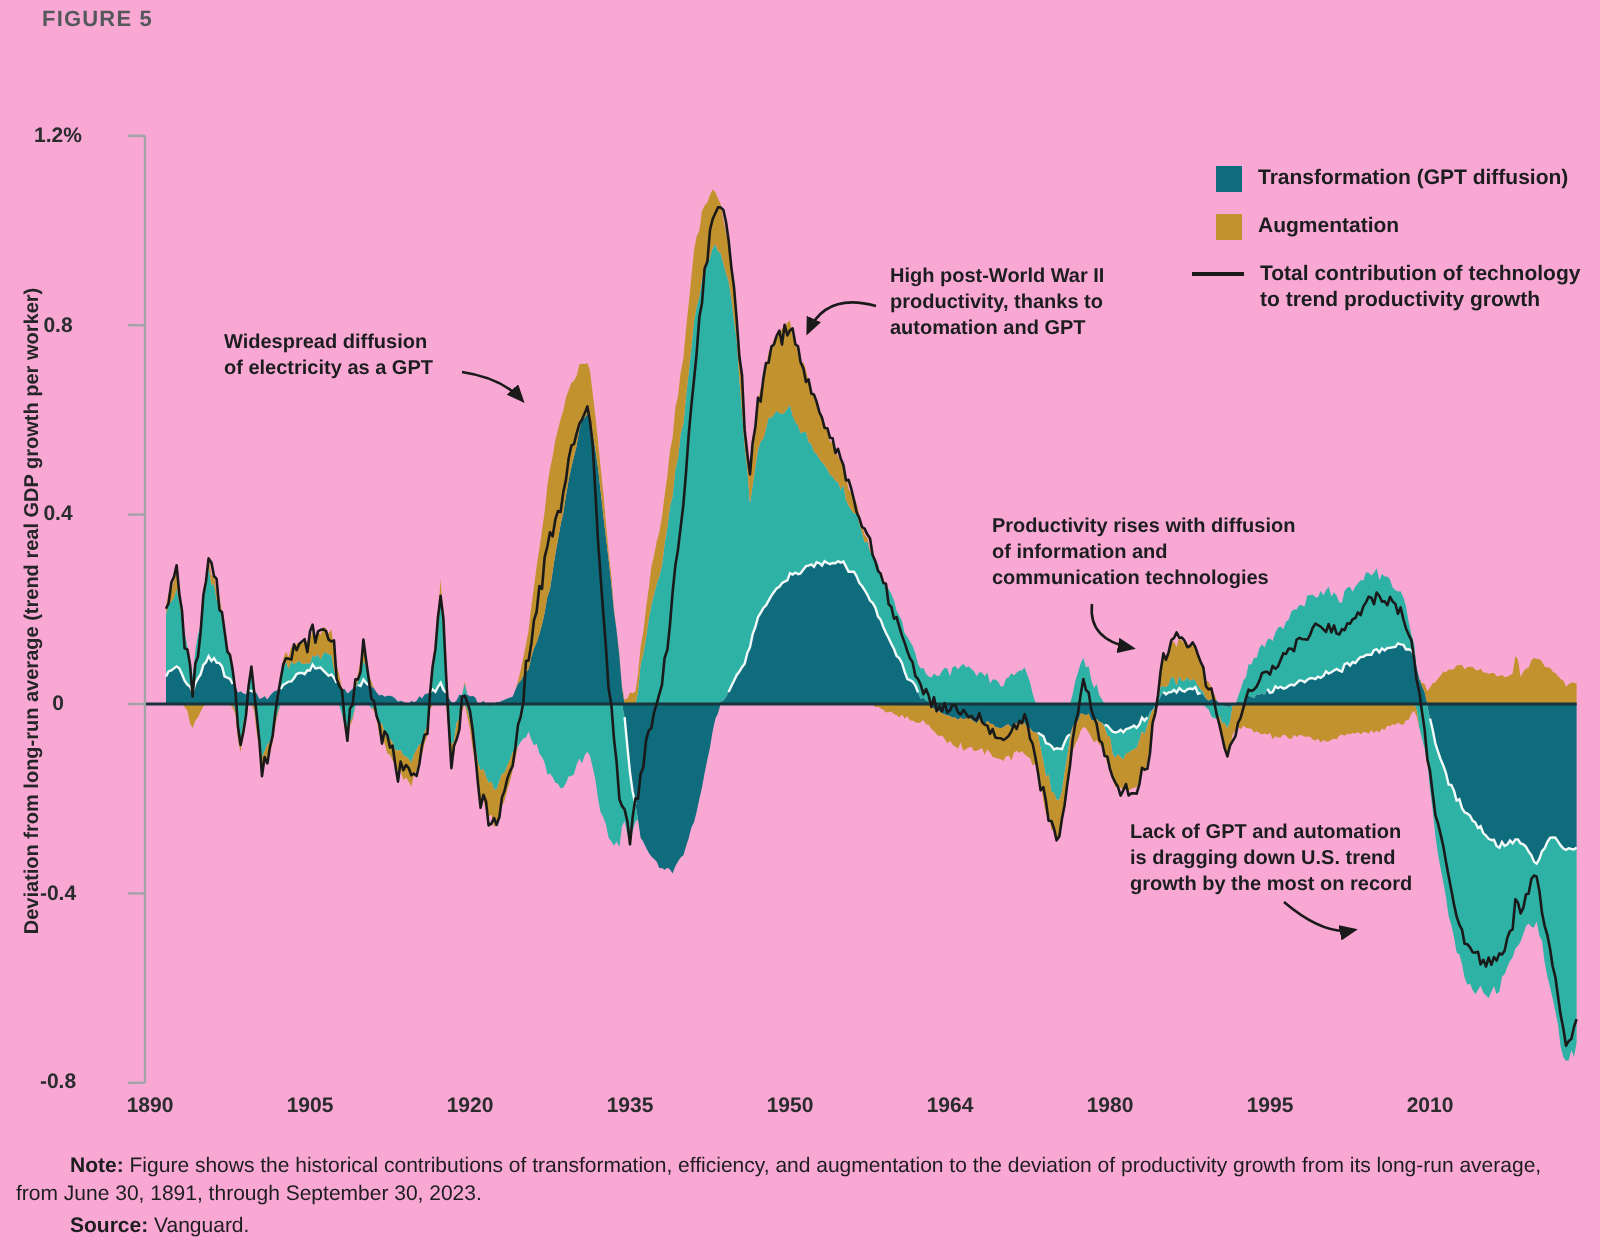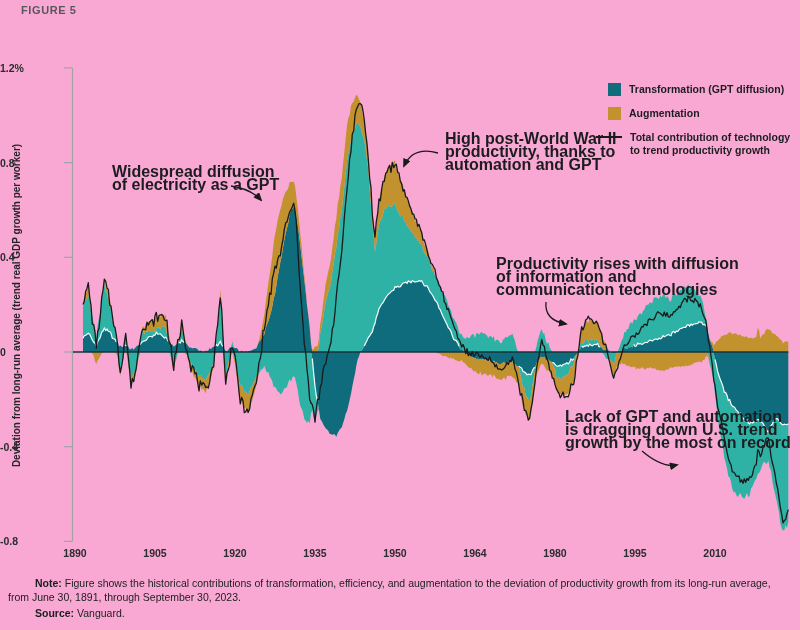--- a/index.html
+++ b/index.html
@@ -6,31 +6,31 @@
   .stage{position:relative;width:800px;height:630px;background:#f9a8d4;overflow:hidden;
          font-family:"Liberation Sans",sans-serif;}
   .figure-label{position:absolute;left:21px;top:4px;font-size:11px;font-weight:700;
                 letter-spacing:.6px;color:#55585b;}
   .page-title{position:absolute;left:21px;top:21px;font-size:15px;font-weight:700;color:#131516;}
   .y-title{position:absolute;left:8px;top:68px;height:474px;width:18px;display:flex;
            align-items:center;justify-content:center;}
   .y-title span{transform:rotate(-90deg);white-space:nowrap;font-size:10px;font-weight:700;
                 color:#232527;}
   #chart{position:absolute;left:0;top:0;}
-  .ylab{position:absolute;left:0;width:58px;text-align:left;font-size:10.5px;font-weight:600;
+  .ylab{position:absolute;left:0;width:58px;text-align:center;font-size:10.5px;font-weight:600;
         color:#2a2c2e;}
   .xlab{position:absolute;width:44px;text-align:center;font-size:10.5px;font-weight:600;
         color:#2a2c2e;top:547px;}
   .legend{position:absolute;left:608px;top:83px;width:185px;}
   .legend-item{display:flex;align-items:flex-start;margin-bottom:11px;}
   .swatch{width:13px;height:13px;flex:0 0 13px;margin-right:8px;margin-top:0;}
   .legend-line{width:26px;height:2px;background:#1a1a1a;flex:0 0 26px;margin-right:8px;margin-top:5px;margin-left:-12px;}
   .legend-label{font-size:10.5px;font-weight:600;color:#1b1d1f;line-height:12.5px;}
   .legend-label span{display:block;}
-  .ann{position:absolute;font-size:16px;font-weight:600;color:#1b1d1f;line-height:13px;}
+  .ann{position:absolute;font-size:10px;font-weight:600;color:#1b1d1f;line-height:13px;}
   .ann span{display:block;white-space:nowrap;}
   .footer{position:absolute;left:8px;top:577px;width:786px;font-size:10.5px;color:#1b1d1f;
           line-height:13.5px;}
   .footer b{font-weight:700;padding-left:27px;}
   .source-row{margin-top:3px;}
 </style>
 </head>
 <body>
 
 <div class="stage">

